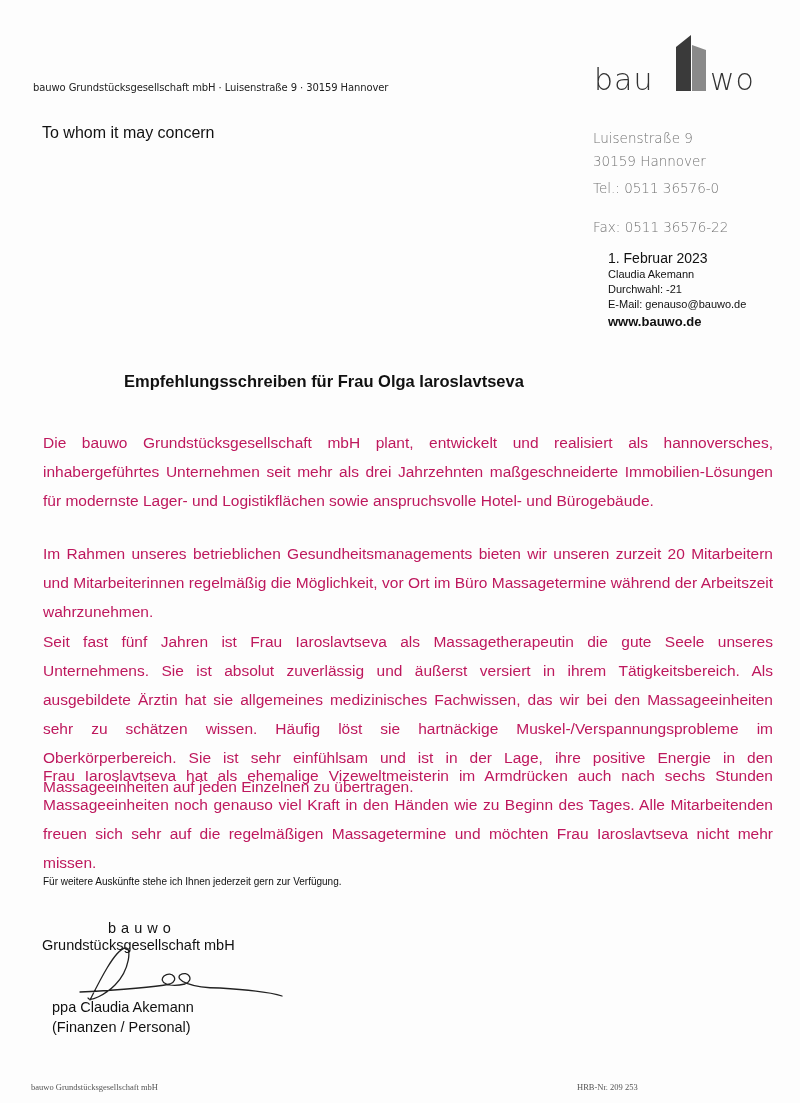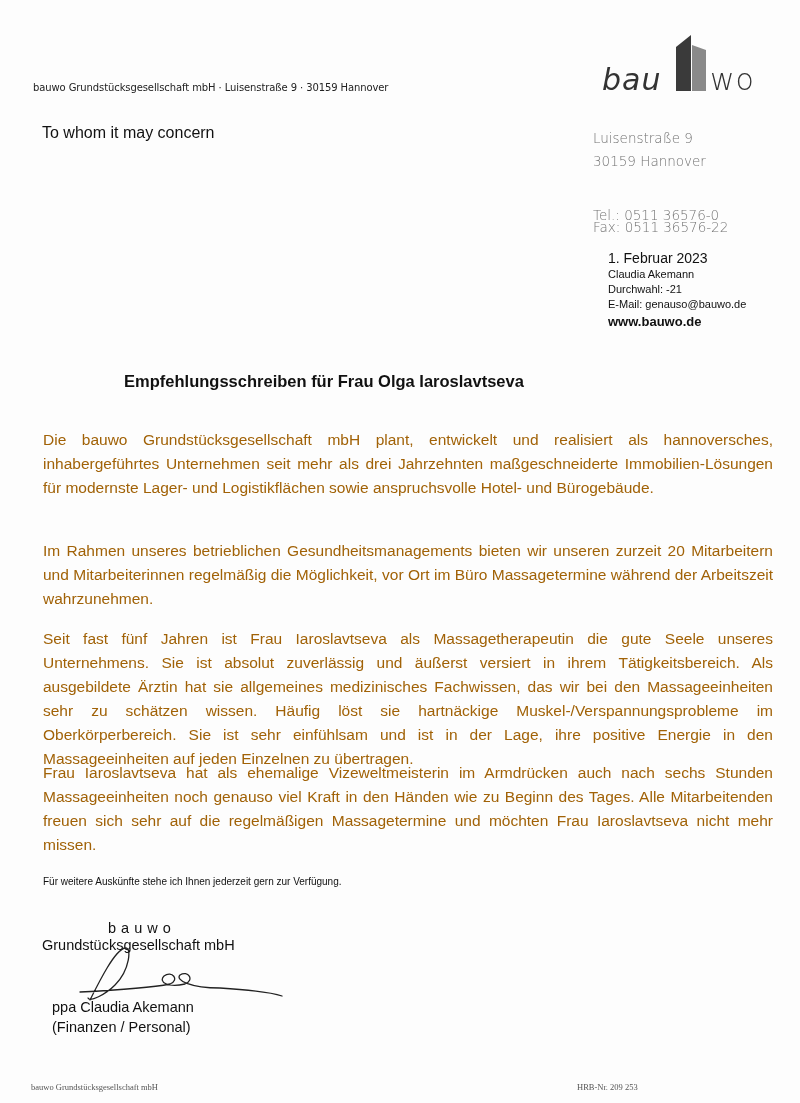--- a/index.html
+++ b/index.html
@@ -6,29 +6,29 @@
   body {
     width: 800px; height: 1103px; position: relative; overflow: hidden;
     background: #fdfdfd; color: #111;
     font-family: "Liberation Sans", sans-serif;
   }
   .abs { position: absolute; }
   .sender-line { left: 33px; top: 82px; font-size: 10px; color: #222; font-family: "DejaVu Sans", sans-serif; letter-spacing: -0.1px; }
   .recipient { left: 42px; top: 124px; font-size: 16px; font-weight: normal; color: #111; }
   .logo { left: 590px; top: 35px; width: 185px; height: 60px; }
   .logo-text { position: absolute; bottom: 0; font-family: "DejaVu Sans", sans-serif; font-size: 30px; color: #333; font-weight: 300; letter-spacing: 1px; line-height: 1; }
-  .logo-bau { left: 12px; font-style: italic; }
+  .logo-bau { left: 4px; }
   .logo-wo { left: 120px; }
   .logo-bldg { position: absolute; left: 86px; bottom: 4px; width: 30px; height: 56px; }
   .addr { left: 593px; font-size: 13.5px; color: #737373; font-family: "DejaVu Sans", sans-serif; font-weight: 300; }
   .date { left: 608px; top: 250px; font-size: 14px; color: #111; }
   .contact { left: 608px; font-size: 11px; color: #111; }
   .web { left: 608px; top: 314px; font-size: 13px; font-weight: bold; color: #111; }
   .subject { left: 0; width: 648px; top: 372px; text-align: center; font-size: 16.5px; font-weight: bold; color: #111; }
-  .body-text { left: 43px; width: 730px; font-size: 15.5px; line-height: 24px; color: #a16207; text-align: justify; }
+  .body-text { left: 43px; width: 730px; font-size: 15.5px; line-height: 29px; color: #be185d; text-align: justify; }
   .body-text p { margin: 0; }
   .closing { left: 43px; top: 876px; font-size: 10px; color: #111; }
   .sig-company1 { left: 108px; top: 920px; font-size: 14.5px; letter-spacing: 5px; color: #111; }
   .sig-company2 { left: 42px; top: 937px; font-size: 14.5px; color: #111; text-align: center; }
   .signature { left: 60px; top: 940px; width: 230px; height: 70px; }
   .sig-name { left: 52px; top: 999px; font-size: 14.5px; color: #111; }
   .sig-dept { left: 52px; top: 1019px; font-size: 14.5px; color: #111; }
   .footer-left { left: 31px; top: 1082px; font-size: 8.5px; color: #555; font-family: "Liberation Serif", serif; }
   .footer-right { left: 577px; top: 1082px; font-size: 8.5px; color: #555; font-family: "Liberation Serif", serif; }
 </style>
@@ -43,21 +43,21 @@
   <span class="logo-text logo-bau">bau</span>
   <svg class="logo-bldg" viewBox="0 0 30 56">
     <polygon points="0,12 15,0 15,56 0,56" fill="#3a3a3a"></polygon>
     <polygon points="16,10 30,15 30,56 16,56" fill="#8a8a8a"></polygon>
   </svg>
   <span class="logo-text logo-wo">wo</span>
 </div>
 
 <div class="abs addr" style="top:130px">Luisenstraße 9</div>
 <div class="abs addr" style="top:153px">30159 Hannover</div>
-<div class="abs addr" style="top:207px">Tel.: 0511 36576-0</div>
+<div class="abs addr" style="top:180px">Tel.: 0511 36576-0</div>
 <div class="abs addr" style="top:219px">Fax: 0511 36576-22</div>
 
 <div class="abs date">1. Februar 2023</div>
 <div class="abs contact" style="top:268px">Claudia Akemann</div>
 <div class="abs contact" style="top:283px">Durchwahl: -21</div>
 <div class="abs contact" style="top:298px">E-Mail: genauso@bauwo.de</div>
 <div class="abs web">www.bauwo.de</div>
 
 <div class="abs subject">Empfehlungsschreiben für Frau Olga Iaroslavtseva</div>
 

